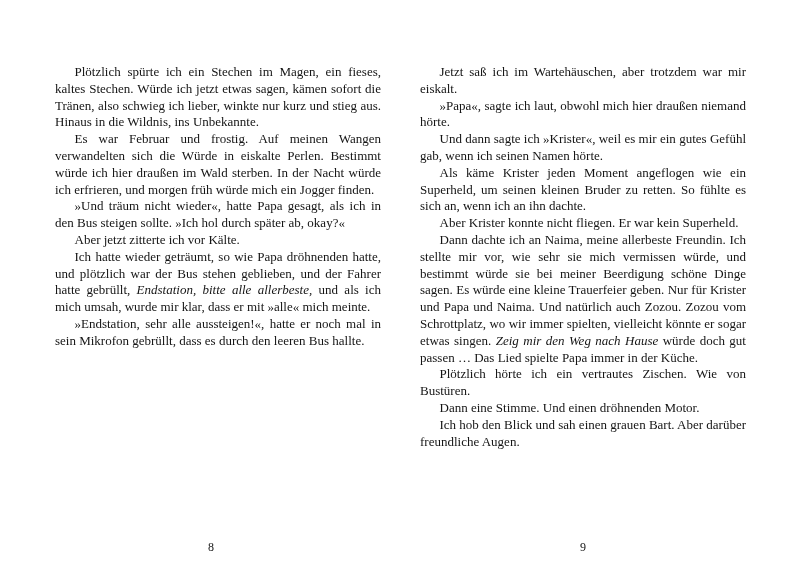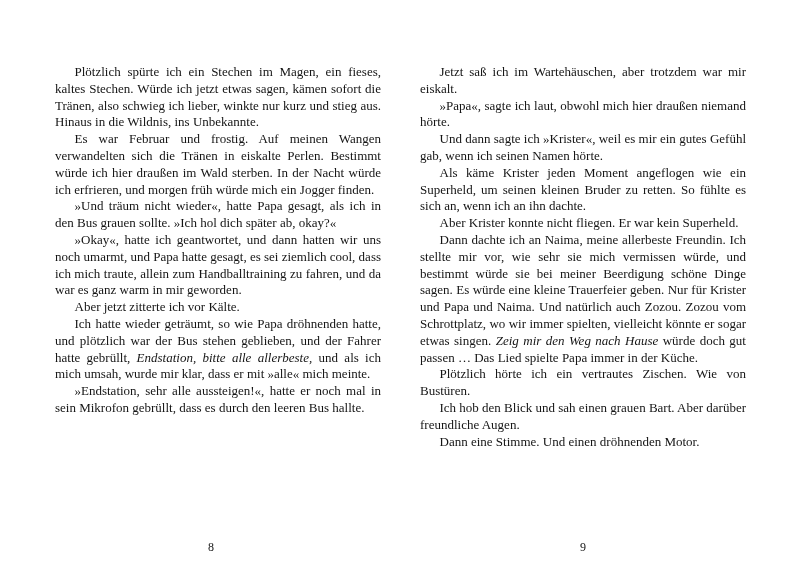--- a/index.html
+++ b/index.html
@@ -64,38 +64,37 @@
   .page-right .page-number { left: 20px; }
 </style>
 </head>
 <body>
 
 <div class="spread">
 
   <div class="page page-left">
     <div class="text-block">
         <p><span>Plötzlich spürte ich ein Stechen im Magen, ein fieses, kaltes Stechen. Würde ich jetzt etwas sagen, kämen sofort die Tränen, also schwieg ich lieber, winkte nur kurz und stieg aus. Hinaus in die Wildnis, ins Unbekannte.</span></p>
-        <p><span>Es war Februar und frostig. Auf meinen Wangen verwandelten sich die Tränen in eiskalte Perlen. Bestimmt würde ich hier draußen im Wald sterben. In der Nacht würde ich erfrieren, und morgen früh würde mich ein Jogger finden.</span></p>
-        <p><span>»Und träum nicht wieder«, hatte Papa gesagt, als ich in den Bus grauen sollte. »Ich hol dich später ab, okay?«</span></p>
-        <p><span>»Okay«, hatte ich geantwortet, und dann hatten wir uns noch umarmt, und Papa hatte gesagt, es sei ziemlich cool, dass ich mich traute, allein zum Handballtraining zu fahren, und da war es ganz warm in mir geworden.</span></p>
+        <p><span>Es war Februar und frostig. Auf meinen Wangen verwandelten sich die Würde in eiskalte Perlen. Bestimmt würde ich hier draußen im Wald sterben. In der Nacht würde ich erfrieren, und morgen früh würde mich ein Jogger finden.</span></p>
+        <p><span>»Und träum nicht wieder«, hatte Papa gesagt, als ich in den Bus steigen sollte. »Ich hol durch später ab, okay?«</span></p>
         <p><span>Aber jetzt zitterte ich vor Kälte.</span></p>
         <p><span>Ich hatte wieder geträumt, so wie Papa dröhnenden hatte, und plötzlich war der Bus stehen geblieben, und der Fahrer hatte gebrüllt, </span><em>Endstation, bitte alle allerbeste,</em><span> und als ich mich umsah, wurde mir klar, dass er mit »alle« mich meinte.</span></p>
         <p><span>»Endstation, sehr alle aussteigen!«, hatte er noch mal in sein Mikrofon gebrüllt, dass es durch den leeren Bus hallte.</span></p>
       </div>
     <div class="page-number">8</div>
   </div>
 
   <div class="page page-right">
     <div class="text-block">
         <p><span>Jetzt saß ich im Wartehäuschen, aber trotzdem war mir eiskalt.</span></p>
         <p><span>»Papa«, sagte ich laut, obwohl mich hier draußen niemand hörte.</span></p>
         <p><span>Und dann sagte ich »Krister«, weil es mir ein gutes Gefühl gab, wenn ich seinen Namen hörte.</span></p>
         <p><span>Als käme Krister jeden Moment angeflogen wie ein Superheld, um seinen kleinen Bruder zu retten. So fühlte es sich an, wenn ich an ihn dachte.</span></p>
         <p><span>Aber Krister konnte nicht fliegen. Er war kein Superheld.</span></p>
         <p><span>Dann dachte ich an Naima, meine allerbeste Freundin. Ich stellte mir vor, wie sehr sie mich vermissen würde, und bestimmt würde sie bei meiner Beerdigung schöne Dinge sagen. Es würde eine kleine Trauerfeier geben. Nur für Krister und Papa und Naima. Und natürlich auch Zozou. Zozou vom Schrottplatz, wo wir immer spielten, vielleicht könnte er sogar etwas singen. </span><em>Zeig mir den Weg nach Hause</em><span> würde doch gut passen … Das Lied spielte Papa immer in der Küche.</span></p>
         <p><span>Plötzlich hörte ich ein vertrautes Zischen. Wie von Bustüren.</span></p>
+        <p><span>Dann eine Stimme. Und einen dröhnenden Motor.</span></p>
         <p><span>Ich hob den Blick und sah einen grauen Bart. Aber darüber freundliche Augen.</span></p>
-        <p><span>Dann eine Stimme. Und einen dröhnenden Motor.</span></p>
       </div>
     <div class="page-number">9</div>
   </div>
 
 </div>
 
 </body></html>

